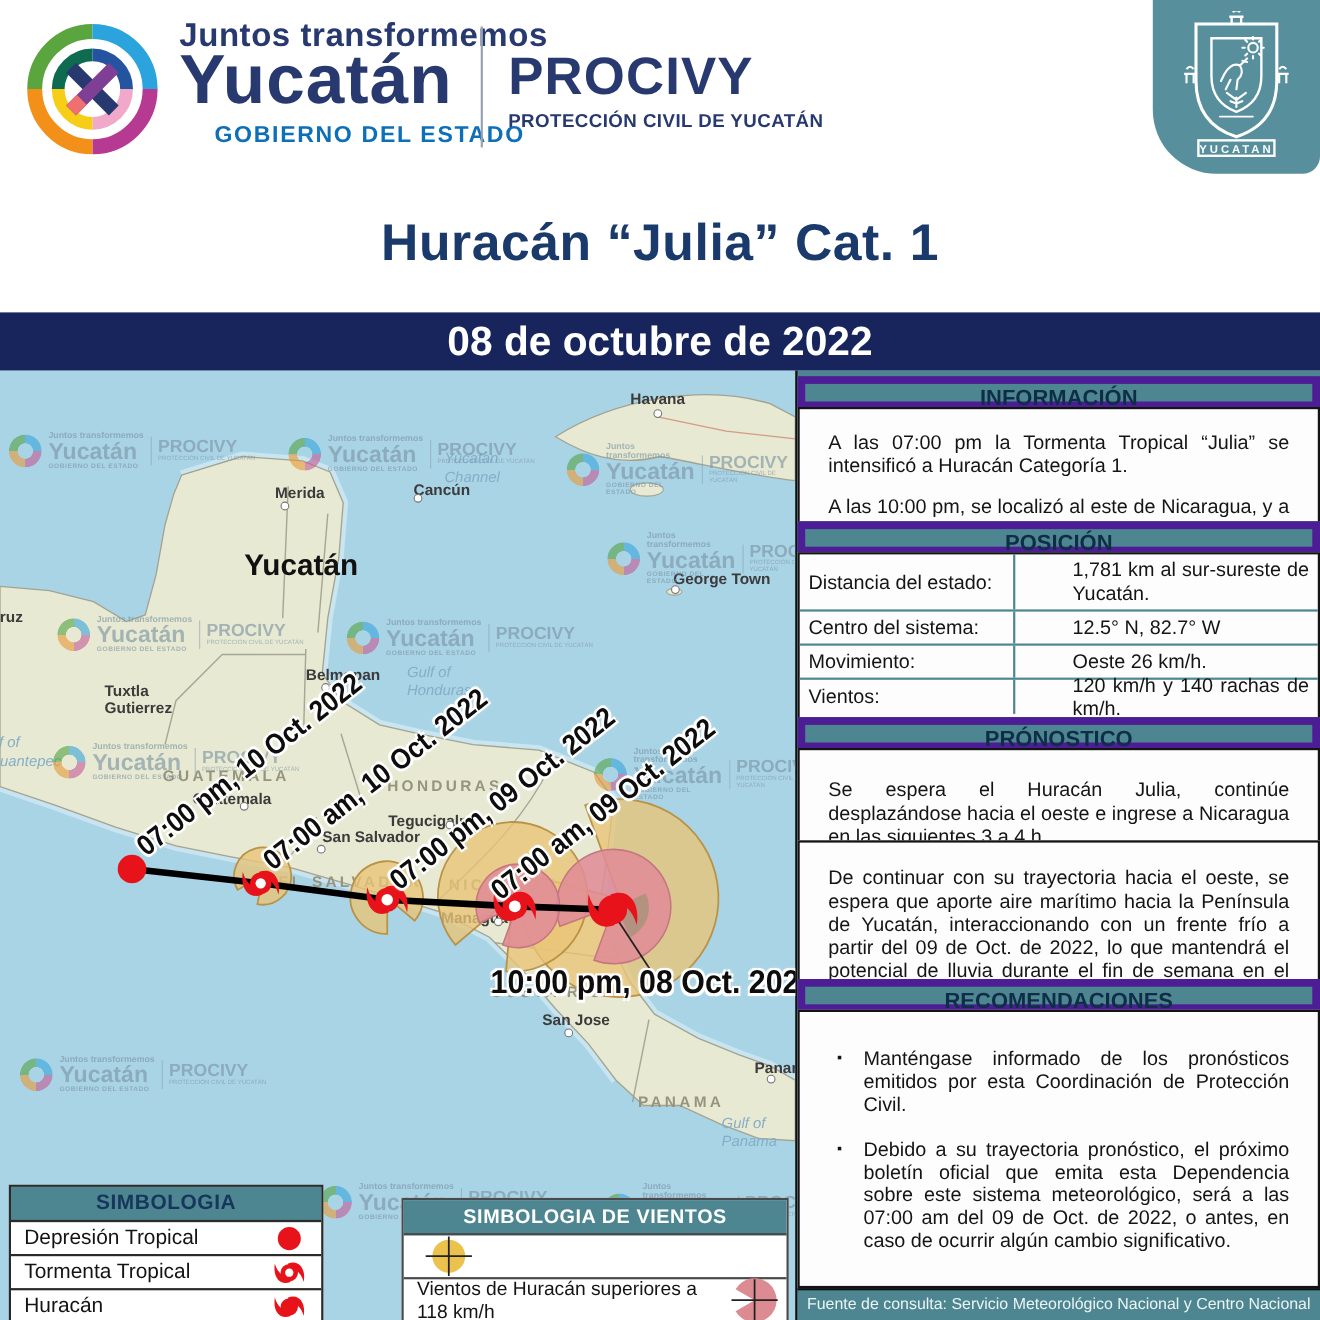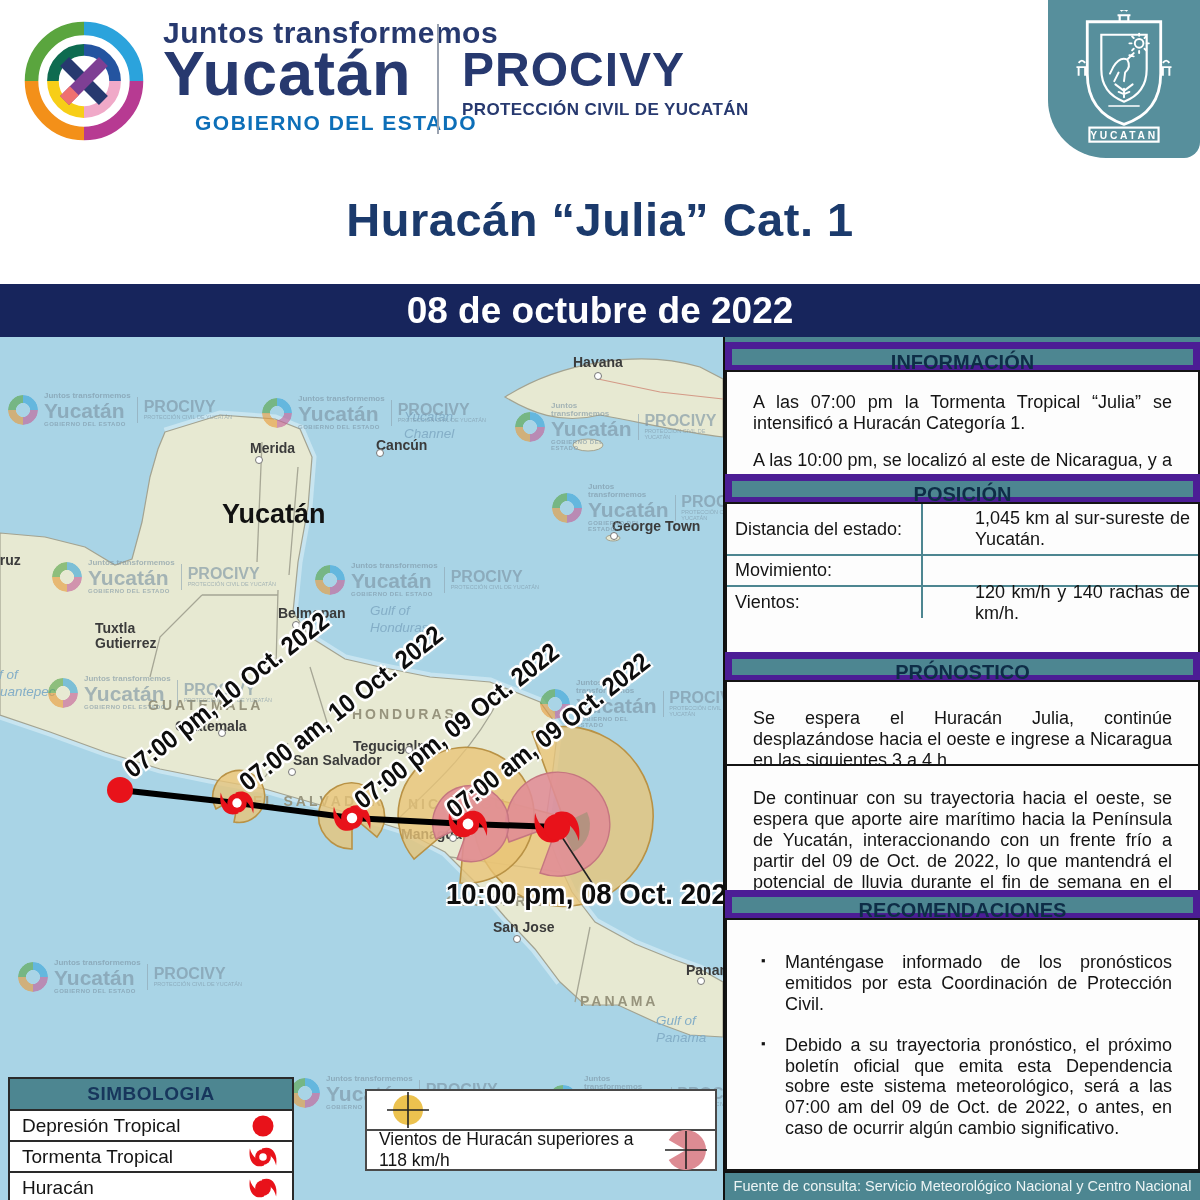--- a/index.html
+++ b/index.html
@@ -452,20 +452,21 @@
           <path d="M -1 -8 C 8 -11.5 14.5 -4 12.5 8 C 10.5 0.5 6 -3.5 -1 -4.2 Z" fill="#e8121a"></path>
           <path d="M 1 8 C -8 11.5 -14.5 4 -12.5 -8 C -10.5 -0.5 -6 3.5 1 4.2 Z" fill="#e8121a"></path>
           <circle r="7.5" fill="#e8121a"></circle>
             </g>
           </svg>
       </span>
     </div>
   </div>
 
   <div class="leg leg2">
+    <div class="leg-h">SIMBOLOGIA DE VIENTOS</div>
     <div class="leg2-row">
       <span class="leg-ico">
         <svg width="46" height="40" viewBox="-23 -20 46 40">
           <circle r="15" fill="#ecc24f"></circle>
           <line x1="-21" y1="0" x2="21" y2="0" stroke="#222" stroke-width="1.6"></line>
           <line x1="0" y1="-18" x2="0" y2="18" stroke="#222" stroke-width="1.6"></line>
         </svg>
       </span>
     </div>
     <div class="leg2-row">
@@ -485,24 +486,29 @@
   <div class="p-gap"></div>
   <div class="sec-h">INFORMACIÓN</div>
   <div class="sec-b info-b">
     <p>A las 07:00 pm la Tormenta Tropical “Julia” se intensificó a Huracán Categoría 1.</p>
     <p>A las 10:00 pm, se localizó al este de Nicaragua, y a una distancia de 1,045 km al sur-sureste de Yucatán.</p>
   </div>
   <div class="sec-h">POSICIÓN</div>
   <div class="p-table">
     <div class="p-row p-row-tall">
       <div class="p-cell-l">Distancia del estado:</div>
-      <div class="p-cell-r">1,045 km al sur-sureste de Yucatán.</div>
+      <div class="p-cell-r">1,781 km al sur-sureste de Yucatán.</div>
+    </div>
+    <div class="p-row p-row-std">
+      <div class="p-cell-l">Centro del sistema:</div>
+      <div class="p-cell-r">12.5°  N, 82.7°  W</div>
     </div>
     <div class="p-row p-row-std">
       <div class="p-cell-l">Movimiento:</div>
+      <div class="p-cell-r">Oeste 26 km/h.</div>
     </div>
     <div class="p-row p-row-std">
       <div class="p-cell-l">Vientos:</div>
       <div class="p-cell-r">120 km/h y 140 rachas de km/h.</div>
     </div>
   </div>
   <div class="sec-h">PRÓNOSTICO</div>
   <div class="sec-b pron-b">
     <p>Se espera el Huracán Julia, continúe desplazándose hacia el oeste e ingrese a Nicaragua en las siguientes 3 a 4 h.</p>
   </div>

